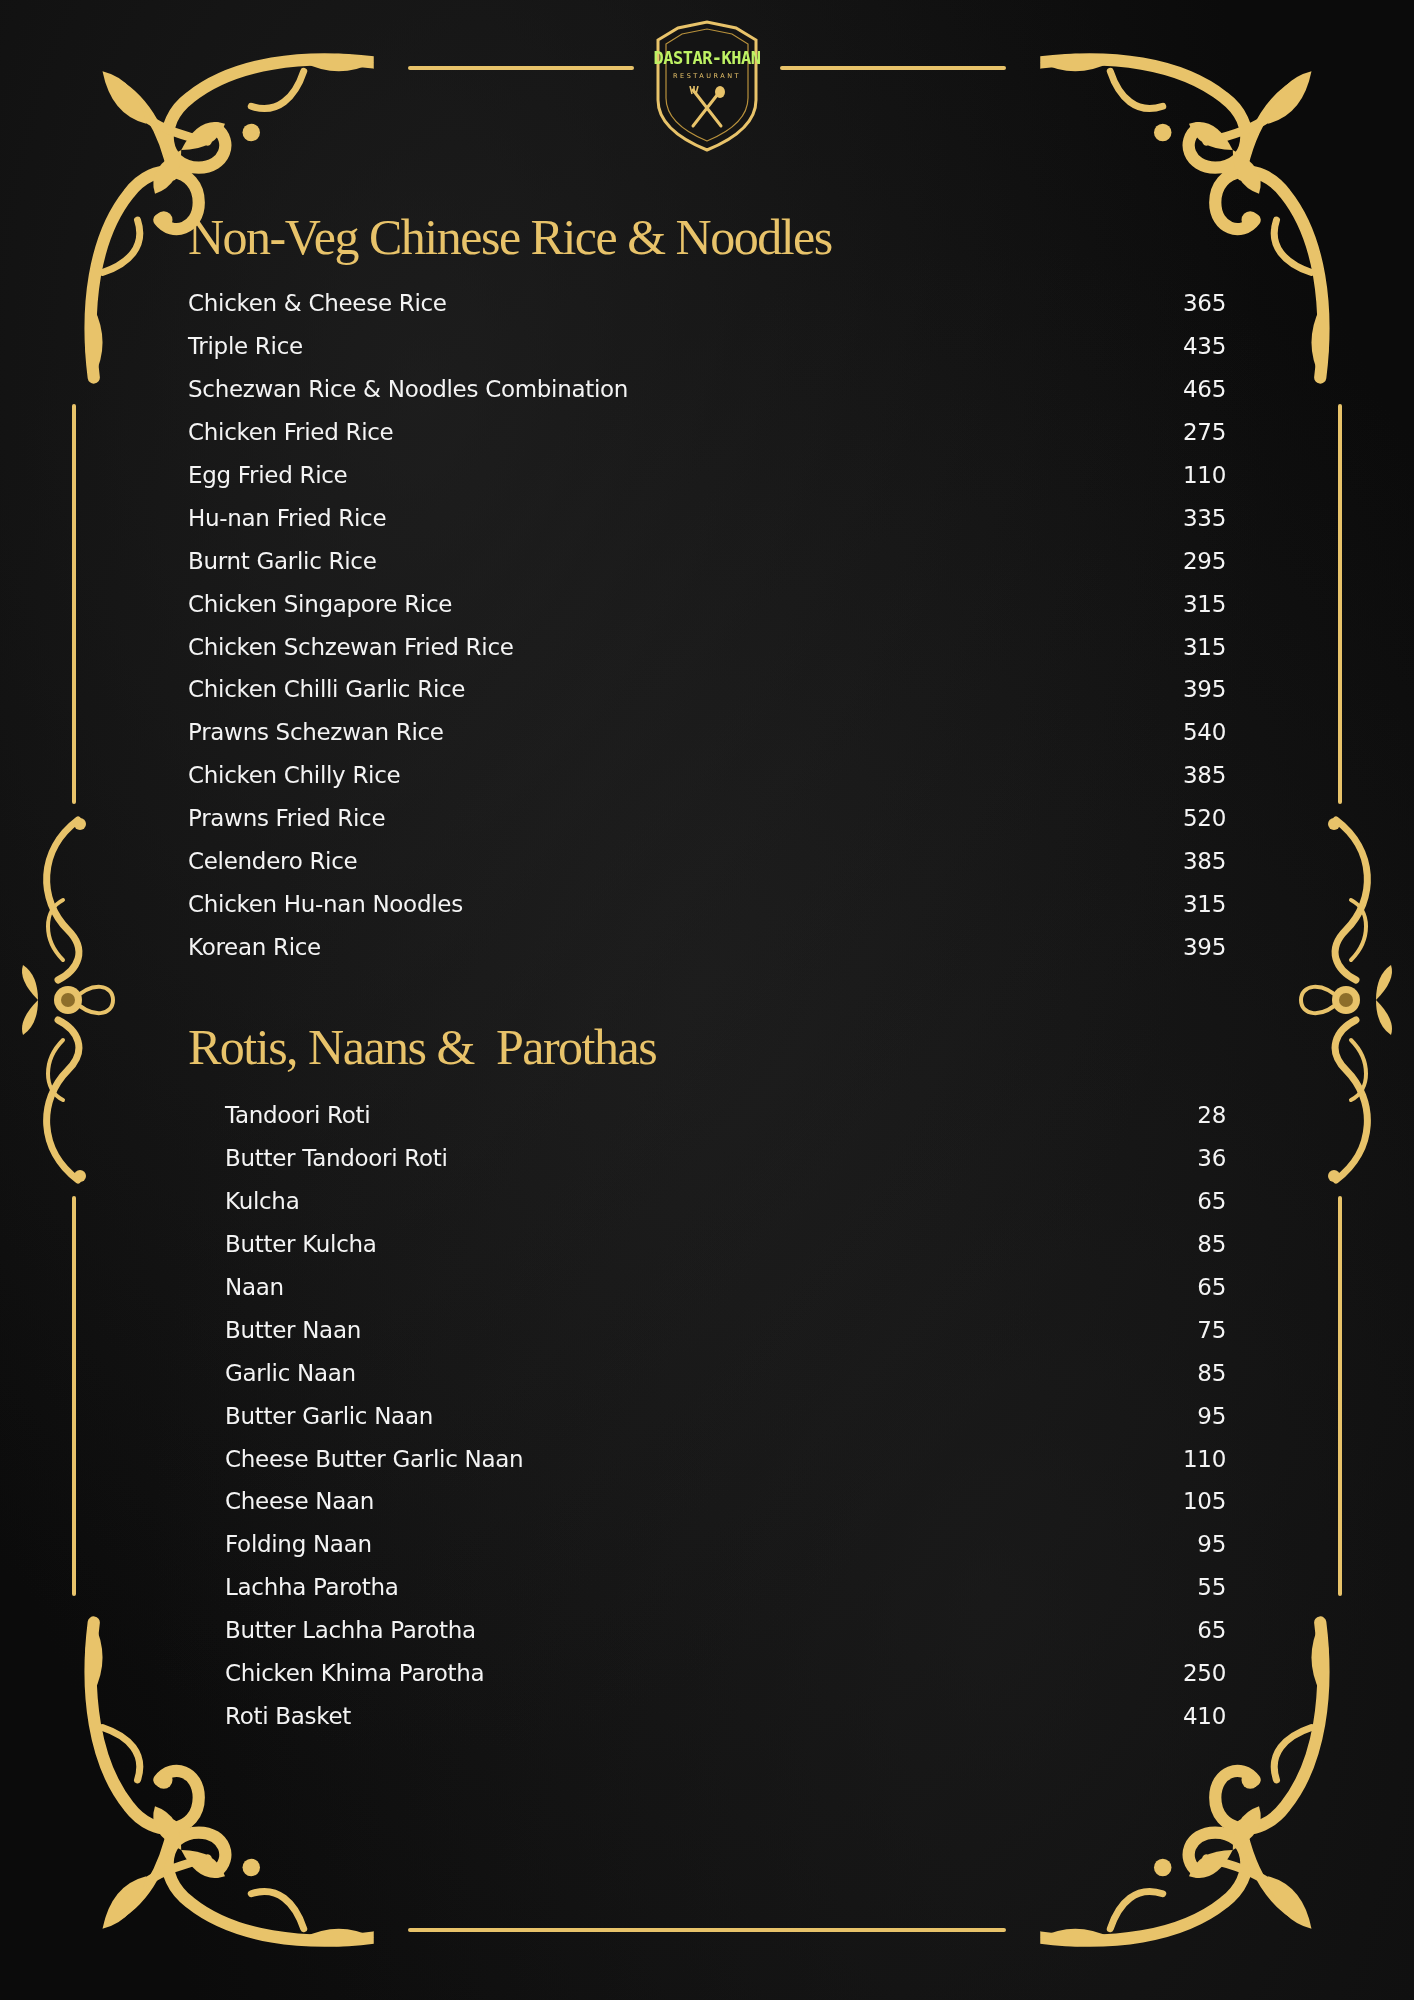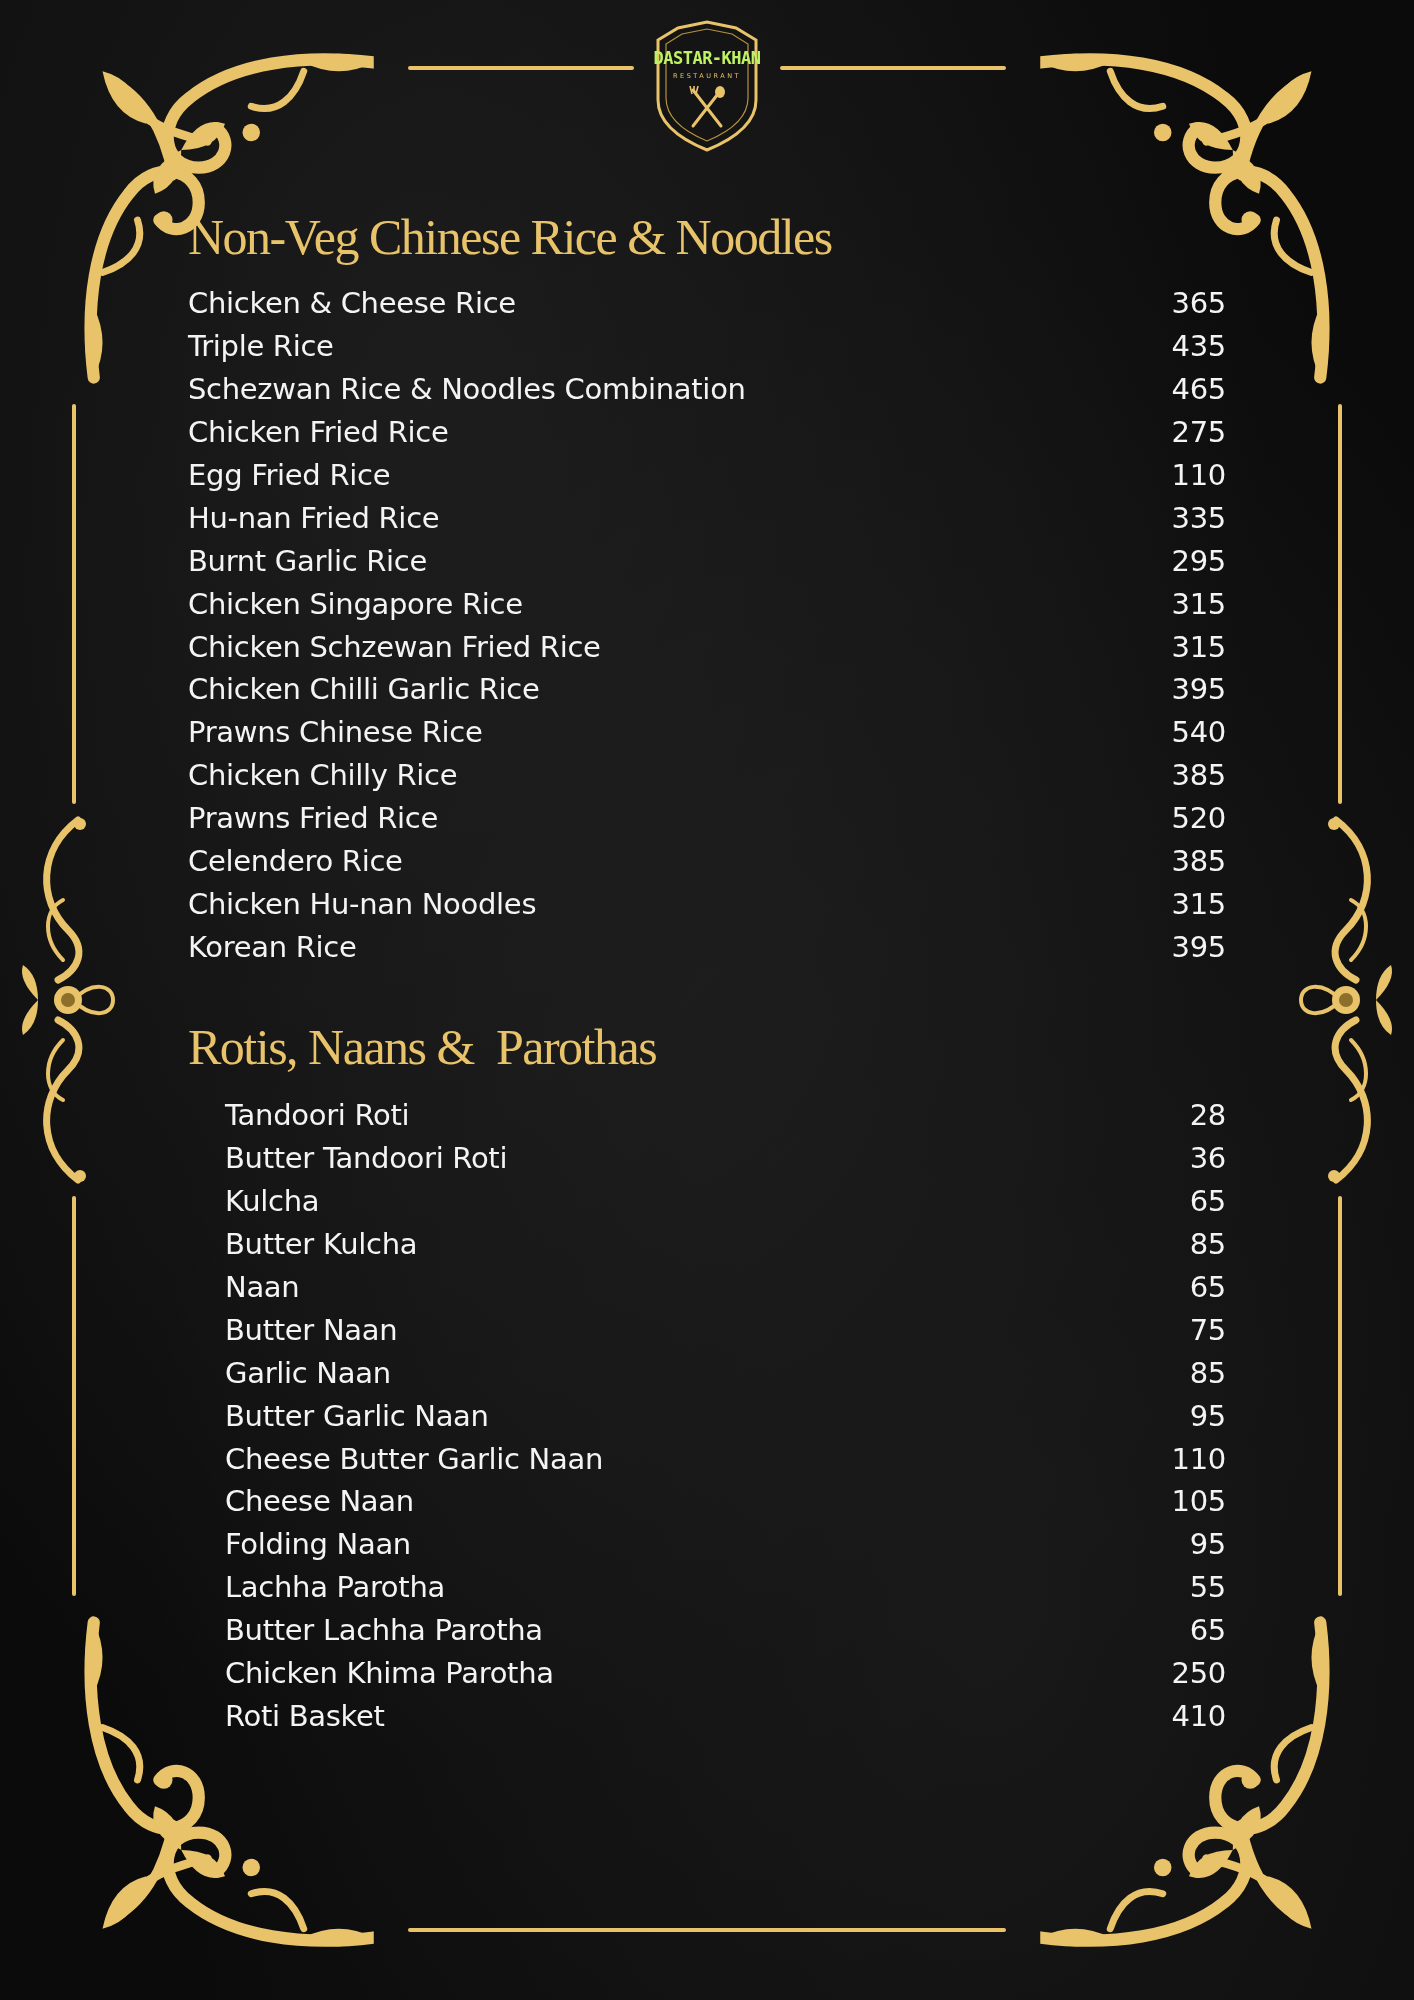--- a/index.html
+++ b/index.html
@@ -33,21 +33,21 @@
   .section { position:absolute; left:188px; width:1038px; }
   .section-title {
     font-family:Liberation Serif, serif;
     font-size:50px; color:#e8c36a; letter-spacing:-1.5px;
     font-weight:normal; margin:0; line-height:1;
     white-space:pre;
   }
   .items { list-style:none; margin:0; padding:0; }
   .item {
     display:flex; justify-content:space-between; align-items:center;
-    height:42.9px; font-size:29px; color:#f4f4f4;
+    height:42.9px; font-size:23px; color:#f4f4f4;
     font-family:"DejaVu Sans", sans-serif; letter-spacing:-0.3px;
   }
   .item .price { text-align:right; }
 </style>
 </head>
 <body>
 
 <svg width="0" height="0" style="position:absolute">
   <defs>
     <symbol id="corner" viewBox="0 0 340 400">
@@ -175,21 +175,21 @@
       </li>
     <li class="item">
         <span>Chicken Schzewan Fried Rice</span>
         <span class="price">315</span>
       </li>
     <li class="item">
         <span>Chicken Chilli Garlic Rice</span>
         <span class="price">395</span>
       </li>
     <li class="item">
-        <span>Prawns Chinese Rice</span>
+        <span>Prawns Schezwan Rice</span>
         <span class="price">540</span>
       </li>
     <li class="item">
         <span>Chicken Chilly Rice</span>
         <span class="price">385</span>
       </li>
     <li class="item">
         <span>Prawns Fried Rice</span>
         <span class="price">520</span>
       </li>

